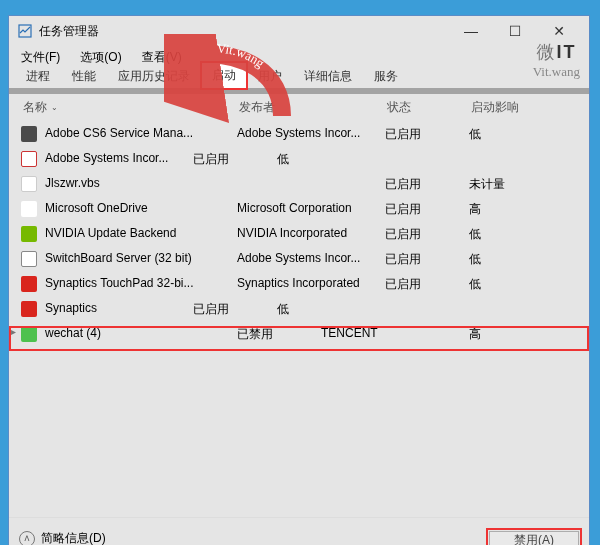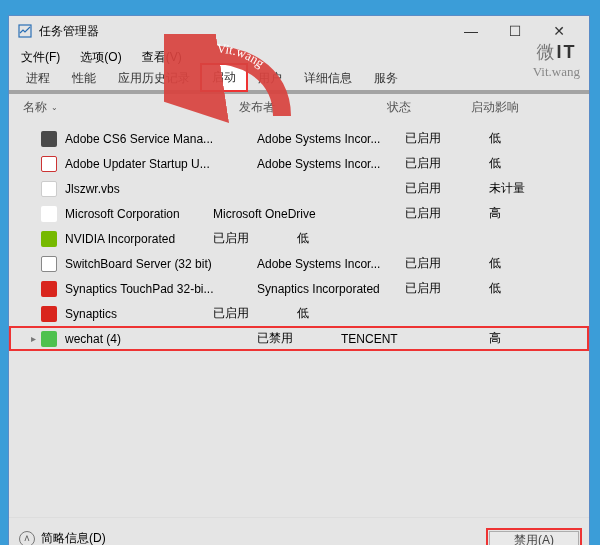--- a/index.html
+++ b/index.html
@@ -4,33 +4,33 @@
 <style>
   * { box-sizing: border-box; margin: 0; padding: 0; }
   body { font-family: "Microsoft YaHei", "Segoe UI", sans-serif; font-size: 12px; background: #3b9dd8; width: 600px; height: 545px; overflow: hidden; position: relative; }
   .window { position: absolute; left: 8px; top: 15px; width: 582px; height: 545px; background: #e5e5e5; border: 1px solid #5a8cc7; display: flex; flex-direction: column; }
   .titlebar { height: 30px; display: flex; align-items: center; padding: 0 8px; font-size: 12px; }
   .titlebar .ticon { width: 16px; height: 16px; margin-right: 6px; display:inline-flex; align-items:center; justify-content:center; color:#2a6fb5; }
   .wincontrols { margin-left: auto; display: flex; }
   .wbtn { width: 44px; height: 28px; display:flex; align-items:center; justify-content:center; font-size:14px; color:#333; }
   .menubar { height: 22px; display:flex; align-items:center; padding: 0 6px; gap: 8px; }
   .menuitem { padding: 2px 6px; }
-  .tabbar { display:flex; align-items:flex-end; border-bottom:4px solid #a3a3a3; padding-left:6px; position:relative; height:26px; }
+  .tabbar { display:flex; align-items:flex-end; border-bottom:6px solid #a3a3a3; padding-left:6px; position:relative; height:26px; }
   .tab { padding: 4px 10px; font-size:12px; color:#333; border:1px solid transparent; border-bottom:none; position:relative; top:1px; }
   .tab.selected { border:1px solid #ccc; border-bottom:1px solid #fff; background:#fff; }
   .tab.highlight { outline:2px solid #e33; outline-offset:-1px; }
   .header-row { display:flex; align-items:center; height:28px; border-bottom:1px solid #e5e5e5; color:#555; padding-left:14px; }
   .header-row .col { display:flex; align-items:center; gap:4px; }
   .caret { font-size:8px; color:#555; }
   .col-name { width:216px; }
   .col-pub { width:148px; }
   .col-status { width:84px; }
   .col-impact { width:100px; }
   .list { flex:1; overflow:hidden; padding-top:4px; }
-  .row { display:flex; align-items:center; height:25px; padding-left:22px; }
+  .row { display:flex; align-items:flex-start; height:25px; padding-left:2px; }
   .row .icon { width:16px; height:16px; margin-right:8px; border-radius:2px; display:inline-flex; align-items:center; justify-content:center; font-size:10px; color:#fff; flex-shrink:0; }
   .row .cell { overflow:hidden; white-space:nowrap; text-overflow:ellipsis; }
   .row .c-name { width:192px; }
   .row .c-pub { width:148px; }
   .row .c-status { width:84px; }
   .row .c-impact { width:80px; }
   .expand { width:10px; display:inline-block; color:#777; font-size:10px; }
   .row-hl { outline:2px solid #e33; outline-offset:-2px; }
   .statusbar { height:42px; border-top:1px solid #ddd; display:flex; align-items:center; padding:0 10px; }
   .fewer { display:flex; align-items:center; gap:6px; }
@@ -104,44 +104,44 @@
         <span class="expand"></span>
         <span class="icon ic-adobe1"></span>
         <span class="cell c-name">Adobe CS6 Service Mana...</span>
         <span class="cell c-pub">Adobe Systems Incor...</span>
         <span class="cell c-status">已启用</span>
         <span class="cell c-impact">低</span>
       </div>
       <div class="row">
         <span class="expand"></span>
         <span class="icon ic-adobe2"></span>
-        <span class="cell c-name">Adobe Updater Startup U...</span>
         <span class="cell c-pub">Adobe Systems Incor...</span>
         <span class="cell c-status">已启用</span>
         <span class="cell c-impact">低</span>
       </div>
       <div class="row">
         <span class="expand"></span>
         <span class="icon ic-file"></span>
         <span class="cell c-name">Jlszwr.vbs</span>
         <span class="cell c-pub"></span>
         <span class="cell c-status">已启用</span>
         <span class="cell c-impact">未计量</span>
       </div>
       <div class="row">
         <span class="expand"></span>
         <span class="icon ic-onedrive">☁</span>
+        <span class="cell c-name">Microsoft OneDrive</span>
         <span class="cell c-pub">Microsoft Corporation</span>
-        <span class="cell c-name">Microsoft OneDrive</span>
         <span class="cell c-status">已启用</span>
         <span class="cell c-impact">高</span>
       </div>
       <div class="row">
         <span class="expand"></span>
         <span class="icon ic-nvidia"></span>
+        <span class="cell c-name">NVIDIA Update Backend</span>
         <span class="cell c-pub">NVIDIA Incorporated</span>
         <span class="cell c-status">已启用</span>
         <span class="cell c-impact">低</span>
       </div>
       <div class="row">
         <span class="expand"></span>
         <span class="icon ic-sb">S</span>
         <span class="cell c-name">SwitchBoard Server (32 bit)</span>
         <span class="cell c-pub">Adobe Systems Incor...</span>
         <span class="cell c-status">已启用</span>

